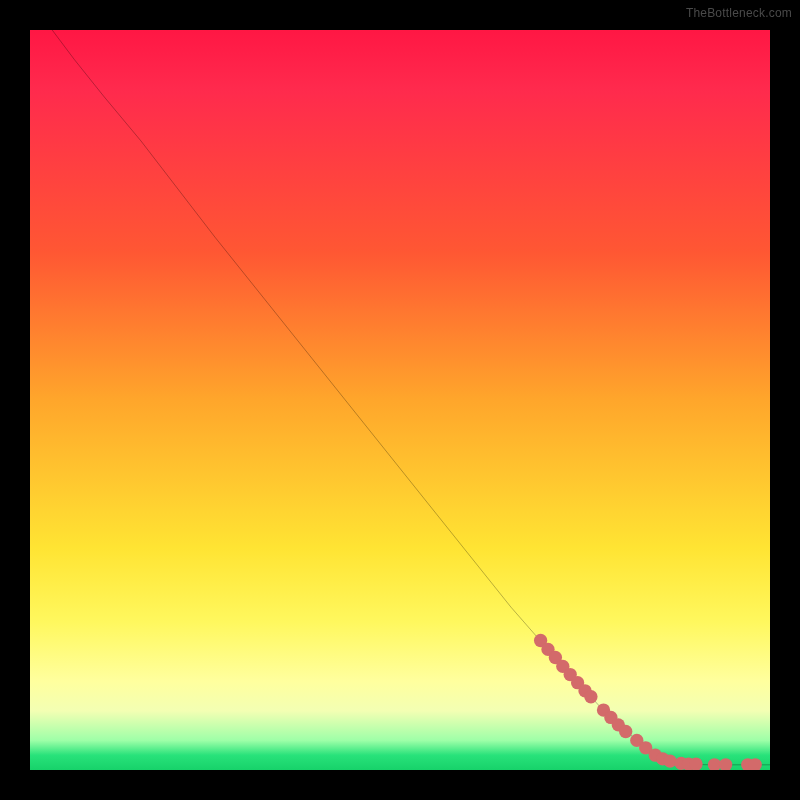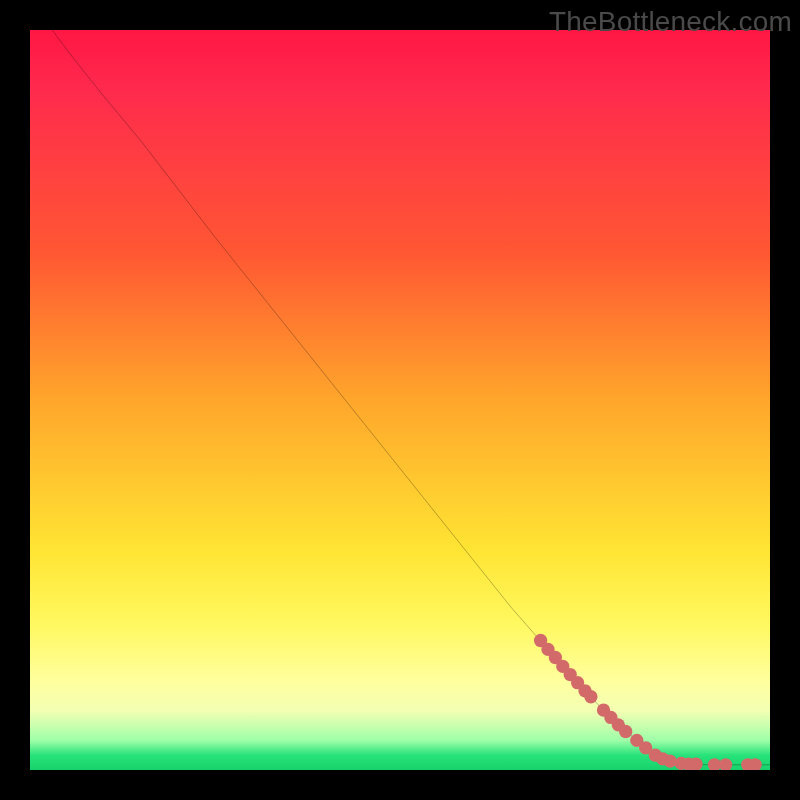--- a/index.html
+++ b/index.html
@@ -46,21 +46,21 @@
   }
   .curve-layer {
     position: absolute;
     inset: 0;
   }
   .watermark {
     position: absolute;
     top: 6px;
     right: 8px;
     color: #4a4a4a;
-    font-size: 28px;
+    font-size: 12px;
     font-weight: 500;
     letter-spacing: 0.2px;
     user-select: none;
   }
 </style>
 </head>
 <body>
 
 <div class="frame">
   <div class="plot">

